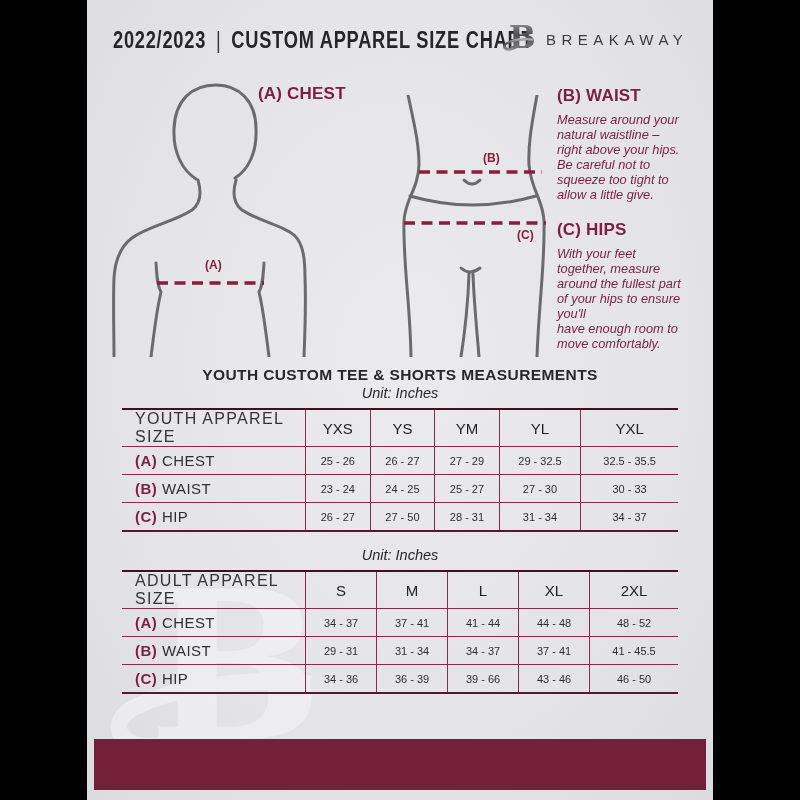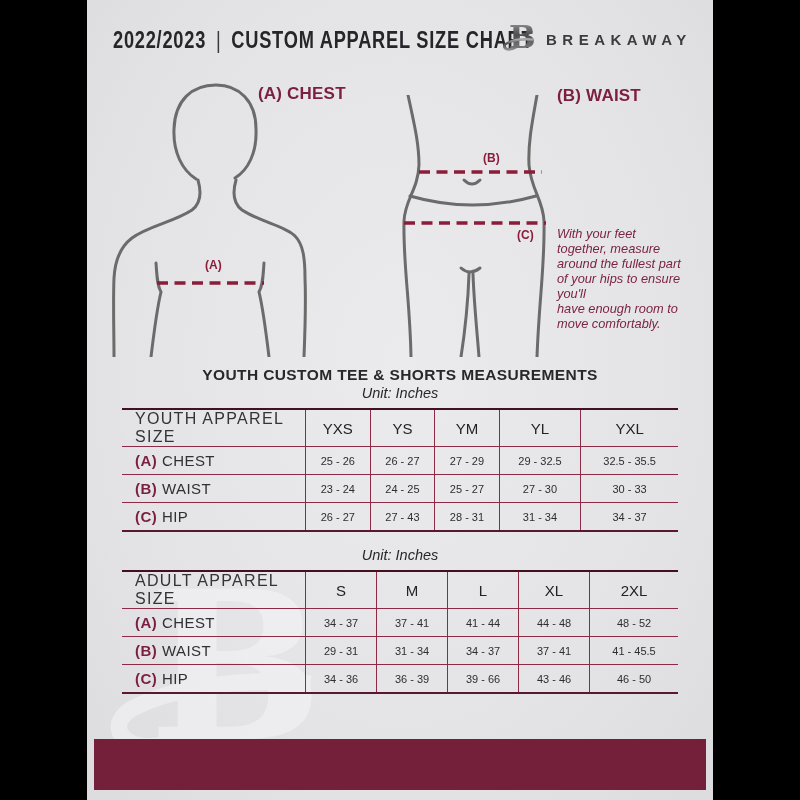--- a/index.html
+++ b/index.html
@@ -7,21 +7,21 @@
          font-family:"Liberation Sans",sans-serif;}
   .page{position:absolute;left:87px;top:0;width:626px;height:800px;
         background:radial-gradient(ellipse at 50% 45%, #ebebed 0%, #e4e4e6 62%, #dcdcdf 100%);}
 
   
   .title-group{position:absolute;left:26px;top:26px;display:flex;gap:13px;align-items:baseline;
                transform:scaleX(0.76);transform-origin:left top;white-space:nowrap;
                font-weight:bold;font-size:24px;letter-spacing:1px;color:#26262a;}
   .title-divider{font-weight:400;color:#3a3a3e;}
   .brand{position:absolute;left:414px;top:16px;display:flex;align-items:center;gap:9px;}
-  .brand-name{font-size:15px;font-weight:bold;letter-spacing:5.5px;color:#3c3c40;text-align:center;}
+  .brand-name{font-size:15px;font-weight:normal;letter-spacing:5.5px;color:#3c3c40;text-align:center;}
 
   
   .watermark{position:absolute;left:8px;top:548px;width:240px;height:235px;opacity:.6;z-index:0;}
 
   
   .fig{position:absolute;z-index:1;}
   .fig-upper{left:25px;top:80px;}
   .fig-lower{left:303px;top:95px;}
   .diag-label{position:absolute;z-index:2;font-size:12px;font-weight:bold;color:#8b1d3a;}
 
@@ -116,22 +116,29 @@
       <path class="dash" d="M14 128 H156"></path>
     </svg>
     <span class="diag-label" style="left:396px;top:151px">(B)</span>
     <span class="diag-label" style="left:430px;top:228px">(C)</span>
 
     <section class="guide" style="left:171px;top:84px;width:152px">
       <h3>(A) CHEST</h3>
     </section>
     <section class="guide" style="left:470px;top:86px;width:152px">
       <h3>(B) WAIST</h3>
+      <p>Measure around your
+natural waistline –
+right above your hips.
+Be careful not to
+squeeze too tight to
+allow a little give.</p>
     </section>
     <section class="guide" style="left:470px;top:220px;width:158px">
+      <h3>(C) HIPS</h3>
       <p>With your feet
 together, measure
 around the fullest part
 of your hips to ensure
 you'll
 have enough room to
 move comfortably.</p>
     </section>
 
     <section class="table-section" style="top:366px">
@@ -161,21 +168,21 @@
               <td class="row-label"><span class="rk">(B)</span>WAIST</td>
               <td class="val">23 - 24</td>
               <td class="val">24 - 25</td>
               <td class="val">25 - 27</td>
               <td class="val">27 - 30</td>
               <td class="val">30 - 33</td>
             </tr>
             <tr>
               <td class="row-label"><span class="rk">(C)</span>HIP</td>
               <td class="val">26 - 27</td>
-              <td class="val">27 - 43</td>
+              <td class="val">27 - 50</td>
               <td class="val">28 - 31</td>
               <td class="val">31 - 34</td>
               <td class="val">34 - 37</td>
             </tr>
           </tbody>
         </table>
     </section>
 
     <section class="table-section" style="top:546px">
       <div class="unit">Unit: Inches</div>

